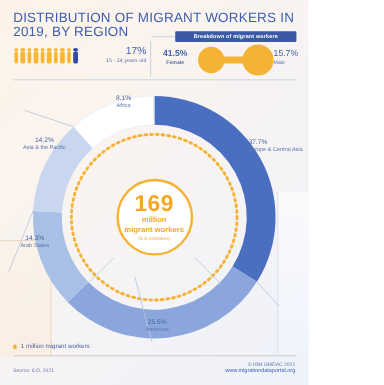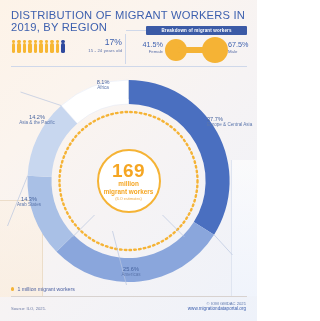--- a/index.html
+++ b/index.html
@@ -65,21 +65,21 @@
   .dumbbell .lobe{
     position:absolute;top:0;width:22px;height:22px;border-radius:50%;background:#f5b335;
   }
   .dumbbell .lobe.l{left:0;}
   .dumbbell .lobe.r{right:0;width:26px;height:26px;top:-2px;}
   .dumbbell .bar{
     position:absolute;left:12px;top:8px;width:42px;height:6px;background:#f5b335;
     border-radius:3px;
   }
   .g-left{
-    position:absolute;left:129px;top:41px;width:34px;text-align:right;
+    position:absolute;left:129px;top:41px;width:34px;text-align:center;font-weight:bold;
   }
   .g-right{
     position:absolute;left:228px;top:41px;width:29px;text-align:left;
   }
   .g-pct{font-size:7.2px;color:#3c5fae;line-height:8px;}
   .g-lbl{font-size:4.3px;color:#5a6fa8;line-height:5px;}
   
   .donut-stage{position:absolute;left:0;top:66px;width:257px;height:220px;}
   .donut-svg{position:absolute;left:0;top:0;}
   .center-circle{
@@ -194,21 +194,21 @@
   <div class="g-left">
     <div class="g-pct">41.5%</div>
     <div class="g-lbl">Female</div>
   </div>
   <div class="dumbbell">
     <div class="lobe l"></div>
       <div class="bar"></div>
       <div class="lobe r"></div>
   </div>
   <div class="g-right">
-    <div class="g-pct">67.5%</div>
+    <div class="g-pct">15.7%</div>
     <div class="g-lbl">Male</div>
   </div>
 
   <div class="donut-stage">
     <svg class="donut-svg" width="257" height="220" viewBox="0 0 257 220">
       <g transform="translate(128.5,115)">
 
         <path fill="#4a6fc0" d="M 0 -101 A 101 101 0 0 1 85.6 53.8 L 65.3 41.0 A 77 77 0 0 0 0 -77 Z"></path>
 
         <path fill="#8aa6dc" d="M 85.6 53.8 A 101 101 0 0 1 -72.0 70.8 L -54.9 54.0 A 77 77 0 0 0 65.3 41.0 Z"></path>

